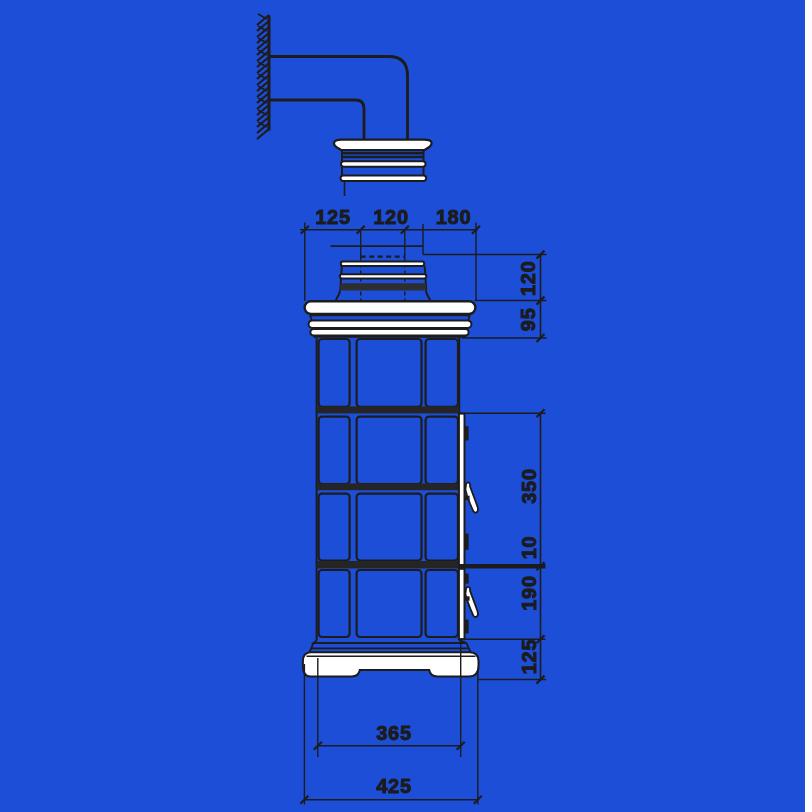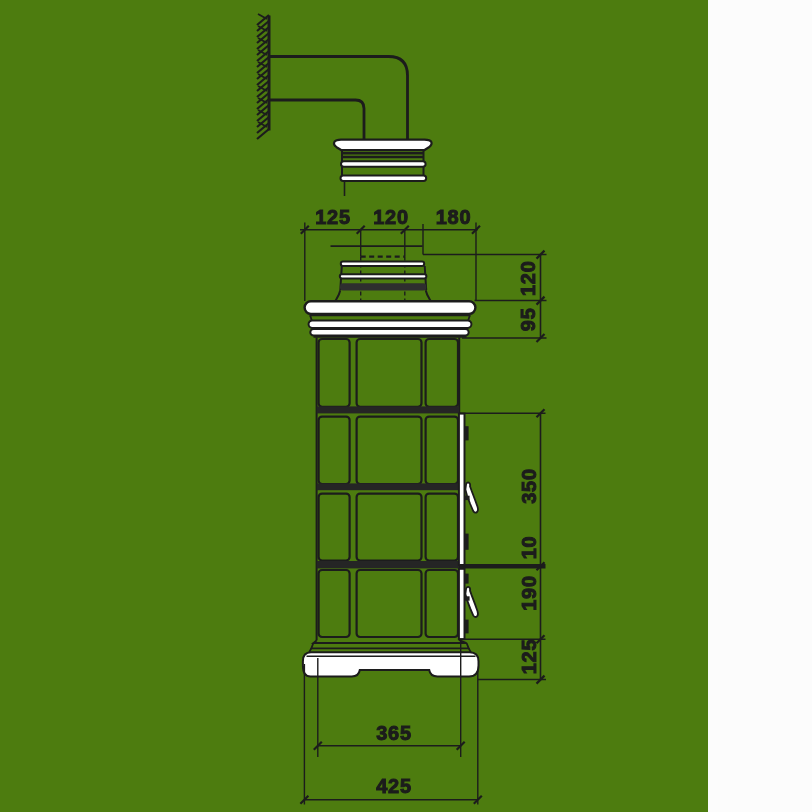--- a/index.html
+++ b/index.html
@@ -1,16 +1,16 @@
 <!DOCTYPE html>
 <html><head>
 <meta charset="utf-8">
 <style>
   html,body{margin:0;padding:0;background:#fcfcfc;}
-  .page{width:708px;height:812px;position:relative;background:#4d7c0f;}
+  .page{width:805px;height:812px;position:relative;background:#1d4ed8;}
   text{font-family:"Liberation Sans",sans-serif;font-weight:bold;fill:#1c1c1c;letter-spacing:0.7px;}
 </style>
 </head>
 <body>
 <div class="page">
 <svg width="812" height="812" viewBox="0 0 812 812" style="filter:blur(0.4px)">
 <g fill="none" stroke="#1c1c1c" stroke-linecap="butt">
 
 <g id="hatch" stroke-width="2.2">
 <path d="M269,15 L257,25 M269,21 L257,31 M269,27 L257,37 M269,33 L257,43 M269,39 L257,49 M269,45 L257,55 M269,51 L257,61 M269,57 L257,67 M269,63 L257,73 M269,69 L257,79 M269,75 L257,85 M269,81 L257,91 M269,87 L257,97 M269,93 L257,103 M269,99 L257,109 M269,105 L257,115 M269,111 L257,121 M269,117 L257,127 M269,123 L257,133 M269,129 L257,139"></path>

